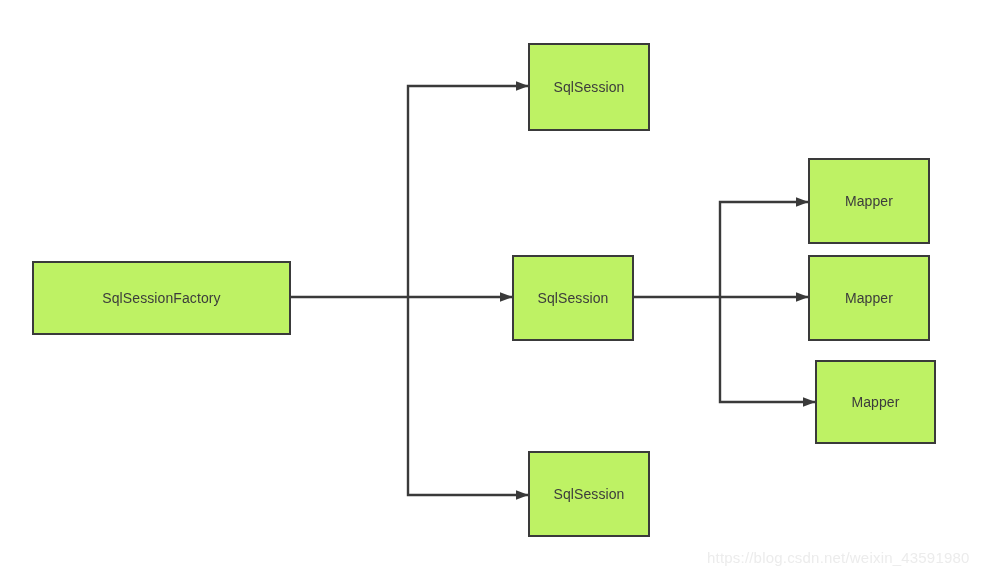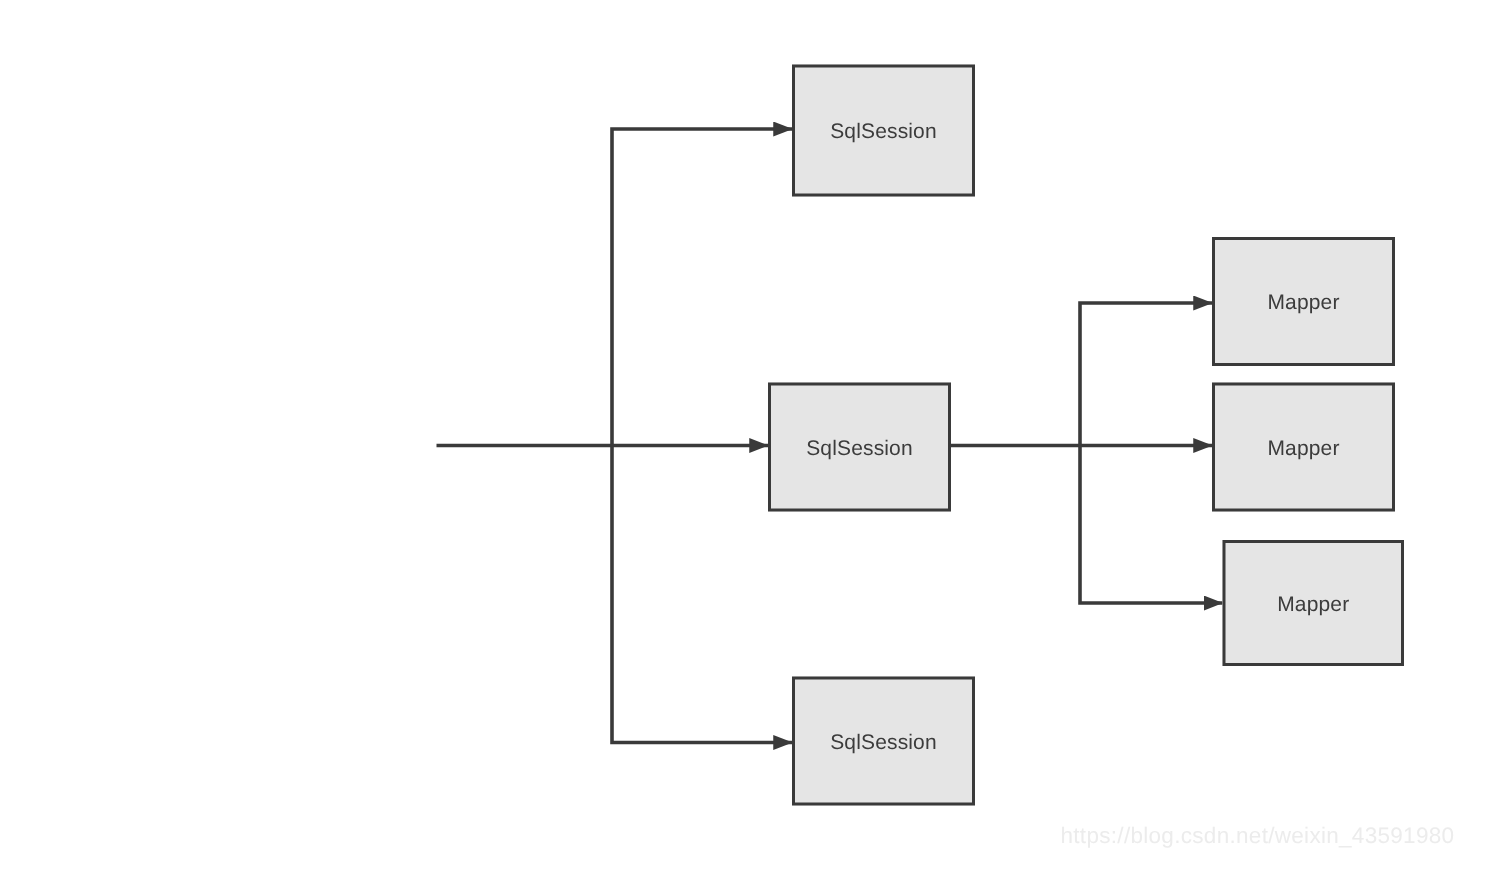--- a/index.html
+++ b/index.html
@@ -20,21 +20,21 @@
   #diagram-svg {
     position: absolute;
     left: 0;
     top: 0;
     width: 991px;
     height: 584px;
   }
   .node-box {
     position: absolute;
     box-sizing: border-box;
-    background: #e5e5e5;
+    background: #bef264;
     border: 2px solid #84cc16;
     display: flex;
     align-items: center;
     justify-content: center;
   }
   .node-label {
     font-family: "Liberation Sans", sans-serif;
     font-size: 14px;
     color: #3c3c3c;
     letter-spacing: 0.1px;
@@ -66,20 +66,23 @@
     <path class="edge" fill="none" stroke="#3a3a3a" stroke-width="2.4" d="M291,297 L408,297"></path>
     <path class="edge" fill="none" stroke="#3a3a3a" stroke-width="2.4" marker-end="url(#arrow-head)" d="M408,297 L408,86 L528,86"></path>
     <path class="edge" fill="none" stroke="#3a3a3a" stroke-width="2.4" marker-end="url(#arrow-head)" d="M408,297 L512,297"></path>
     <path class="edge" fill="none" stroke="#3a3a3a" stroke-width="2.4" marker-end="url(#arrow-head)" d="M408,297 L408,495 L528,495"></path>
     <path class="edge" fill="none" stroke="#3a3a3a" stroke-width="2.4" d="M634,297 L720,297"></path>
     <path class="edge" fill="none" stroke="#3a3a3a" stroke-width="2.4" marker-end="url(#arrow-head)" d="M720,297 L720,202 L808,202"></path>
     <path class="edge" fill="none" stroke="#3a3a3a" stroke-width="2.4" marker-end="url(#arrow-head)" d="M720,297 L808,297"></path>
     <path class="edge" fill="none" stroke="#3a3a3a" stroke-width="2.4" marker-end="url(#arrow-head)" d="M720,297 L720,402 L815,402"></path>
   </svg>
 
+  <div class="node-box" style="left: 32px; top: 261px; width: 259px; height: 74px; border-color: rgb(58, 58, 58);">
+    <span class="node-label" style="color: rgb(60, 60, 60);">SqlSessionFactory</span>
+  </div>
 
   <div class="node-box" style="left: 528px; top: 43px; width: 122px; height: 88px; border-color: rgb(58, 58, 58);">
     <span class="node-label" style="color: rgb(60, 60, 60);">SqlSession</span>
   </div>
 
   <div class="node-box" style="left: 512px; top: 255px; width: 122px; height: 86px; border-color: rgb(58, 58, 58);">
     <span class="node-label" style="color: rgb(60, 60, 60);">SqlSession</span>
   </div>
 
   <div class="node-box" style="left: 528px; top: 451px; width: 122px; height: 86px; border-color: rgb(58, 58, 58);">

